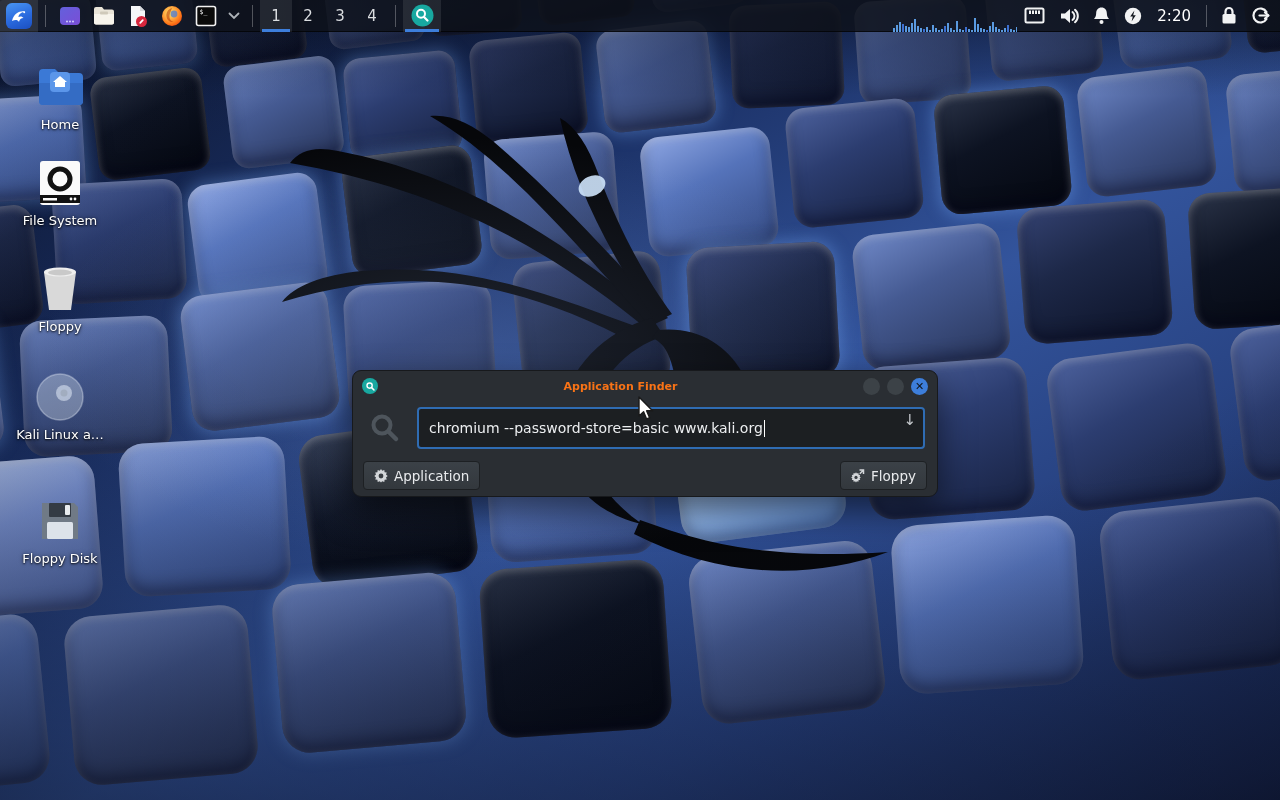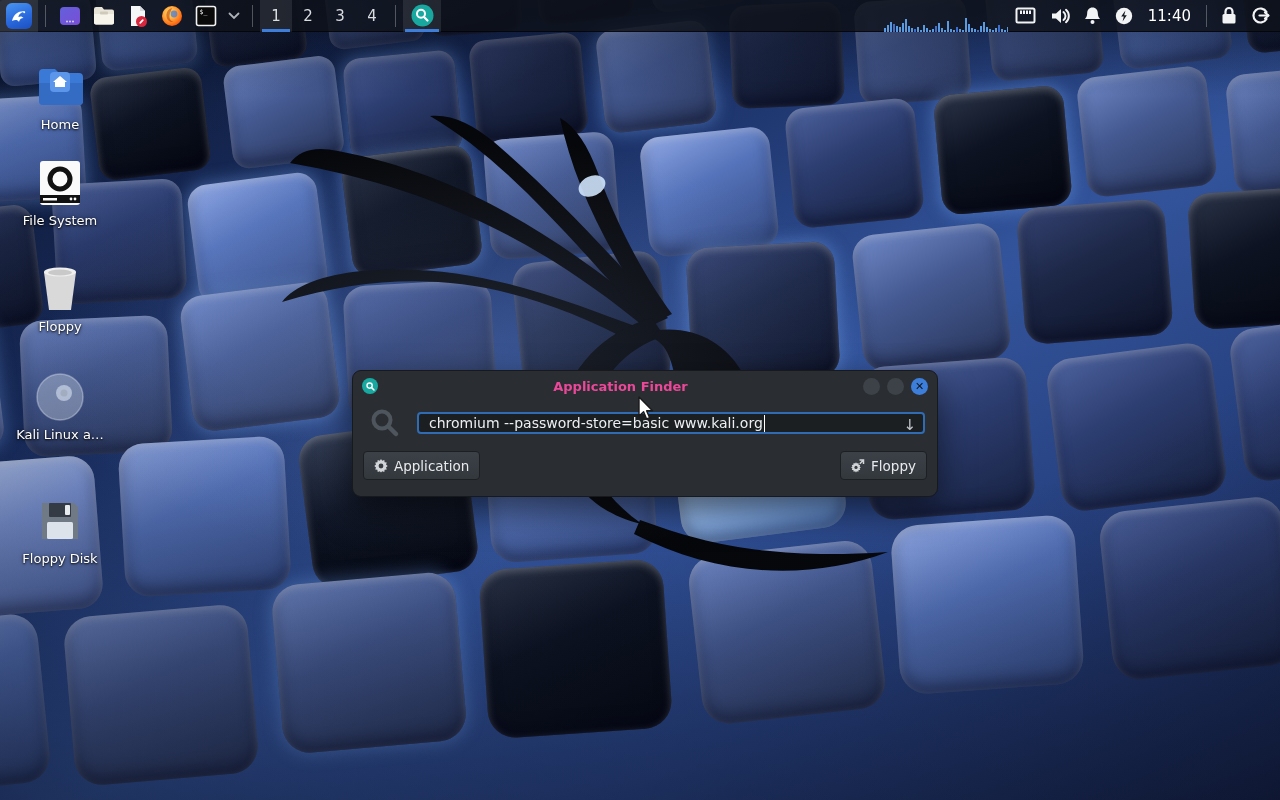--- a/index.html
+++ b/index.html
@@ -51,28 +51,28 @@
   .desk-icon .lbl { margin-top:3px; font-size:13px; color:#ffffff; text-align:center;
     text-shadow:0 1px 2px rgba(0,0,0,0.9), 0 0 4px rgba(0,0,0,0.6); white-space:nowrap; }
 
   
   .dialog { position:absolute; left:352px; top:370px; width:586px; height:127px;
     background:#2a2e33; border:1px solid #17191c; border-radius:9px;
     box-shadow:0 14px 34px rgba(0,0,0,0.55); z-index:60; color:#e8eaec; }
   .titlebar { height:30px; display:flex; align-items:center; padding:0 9px; }
   .title-icon { width:16px; height:16px; border-radius:50%; background:#18a8a0;
     display:flex; align-items:center; justify-content:center; flex:0 0 auto; }
-  .title-text { flex:1 1 auto; text-align:center; font-size:13px; font-weight:bold; color:#ec4899; }
+  .title-text { flex:1 1 auto; text-align:center; font-size:11px; font-weight:bold; color:#f97316; }
   .win-btns { display:flex; gap:7px; flex:0 0 auto; }
   .win-btn { width:17px; height:17px; border-radius:50%; background:#3c4247;
     display:flex; align-items:center; justify-content:center; }
   .win-btn.close { background:#3d7edb; color:#10151a; font-size:11px; font-weight:bold; line-height:1; }
   .dlg-row { display:flex; align-items:center; padding:6px 12px 0 12px; }
   .big-mag { width:40px; flex:0 0 auto; display:flex; justify-content:center; }
-  .fake-input { position:relative; flex:1 1 auto; height:22px; margin-left:12px;
+  .fake-input { position:relative; flex:1 1 auto; height:42px; margin-left:12px;
     background:#1c1f22; border:2px solid #2f6cb3; border-radius:4px;
     display:flex; align-items:center; padding:0 26px 0 10px; }
   .fake-input .txt { font-size:14px; color:#eceef0; white-space:nowrap; overflow:hidden; }
   .caret { width:1px; height:17px; background:#ffffff; margin-left:1px; animation:blink 1.1s step-end infinite; }
   @keyframes blink { 50% { opacity:0; } }
   .combo-arrow { position:absolute; right:7px; top:2px; color:#c2c6ca; font-size:15px; }
   .dlg-buttons { display:flex; align-items:center; justify-content:space-between; padding:12px 10px 0 10px; }
   .gtk-btn { height:29px; display:flex; align-items:center; gap:6px; padding:0 10px;
     background:linear-gradient(180deg,#3b4147 0%,#33383d 100%);
     border:1px solid #1d2023; border-radius:4px; color:#e8eaec; font-size:13.5px; cursor:default; }
@@ -395,21 +395,21 @@
     </svg>
   </div>
 
   <div class="tray-icon">
     <svg width="18" height="18" viewBox="0 0 18 18">
       <circle cx="9" cy="9" r="8.2" fill="#f2f3f4"></circle>
       <path d="M10.4,3.6 L6.2,9.6 h2.6 L7.6,14.4 L11.8,8.2 h-2.6 Z" fill="#14181f"></path>
     </svg>
   </div>
 
-  <div class="clock">11:40</div>
+  <div class="clock">2:20</div>
 
   <div class="panel-sep"></div>
 
   <div class="tray-icon">
     <svg width="16" height="19" viewBox="0 0 16 19">
       <rect x="1.5" y="8" width="13" height="9.5" rx="1.5" fill="#f2f3f4"></rect>
       <path d="M4.5,8 v-2.5 a3.5,3.5 0 0 1 7,0 v2.5" fill="none" stroke="#f2f3f4" stroke-width="2.2"></path>
     </svg>
   </div>
 

